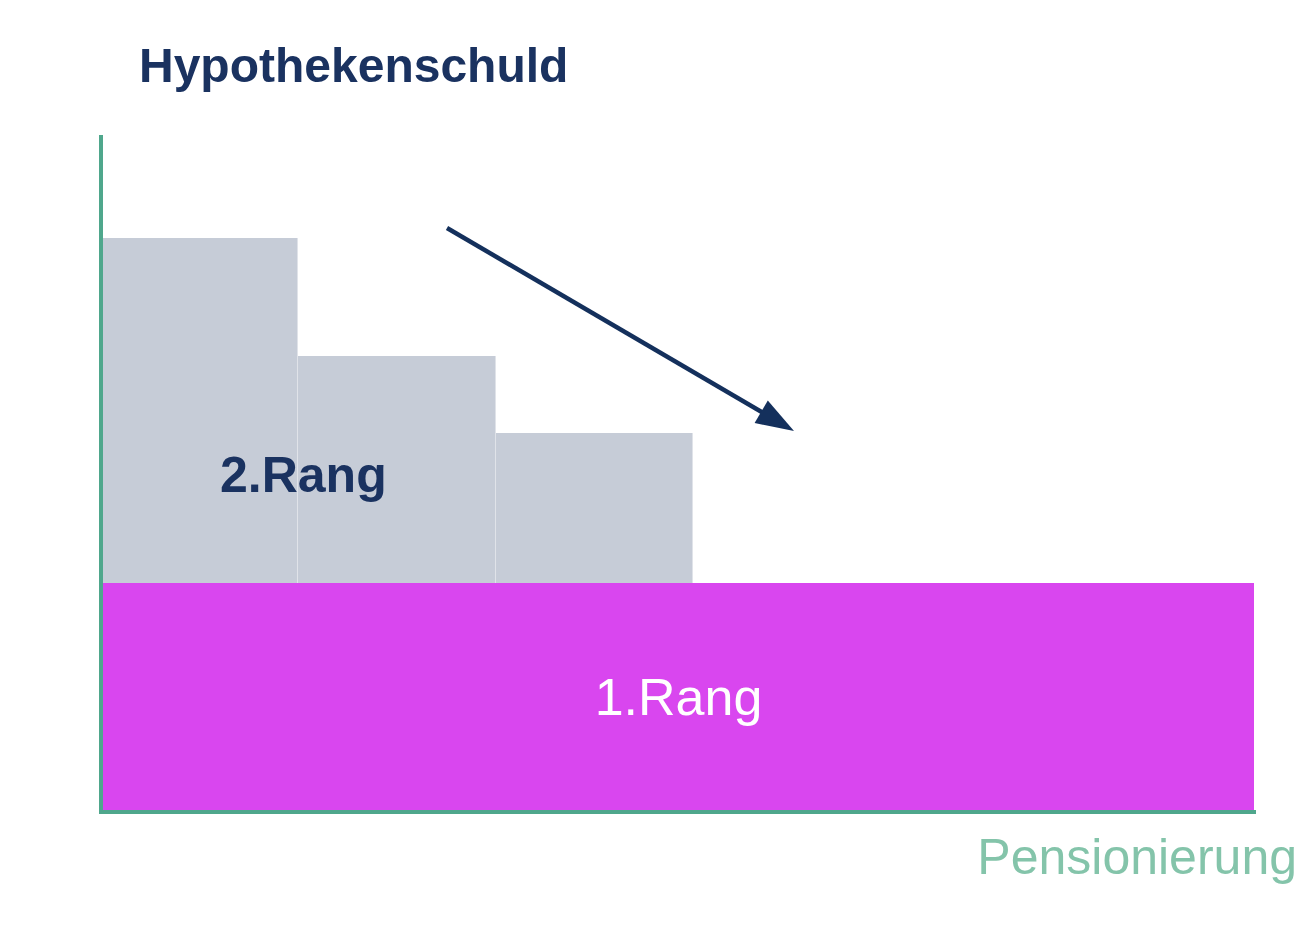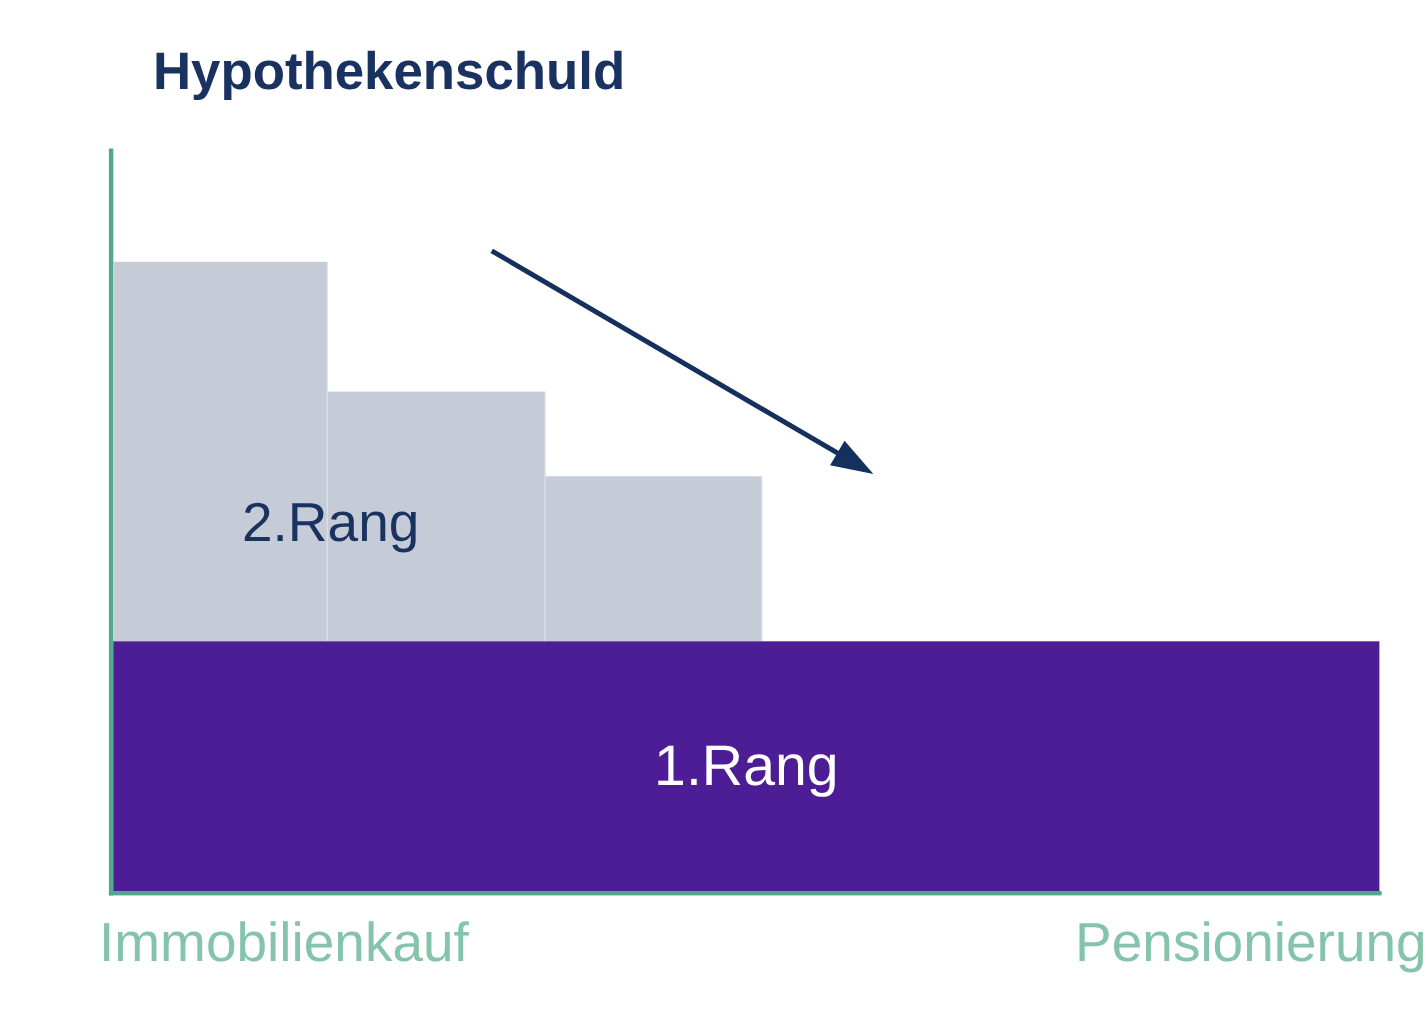--- a/index.html
+++ b/index.html
@@ -41,21 +41,21 @@
     justify-content: center;
   }
   .first-rank-label {
     font-size: 52px;
     font-weight: normal;
     color: #ffffff;
   }
   .second-rank-label {
     position: absolute;
     font-size: 50px;
-    font-weight: normal;
+    font-weight: bold;
     color: #1a3260;
     white-space: nowrap;
   }
   .arrow-svg {
     position: absolute;
     left: 0;
     top: 0;
     pointer-events: none;
   }
   .x-tick-label {
@@ -76,29 +76,28 @@
 
   <h1 class="chart-title">Hypothekenschuld</h1>
 
   <div id="plot-area">
     <div class="axis" id="y-axis" style="left: 55px; top: 135px; width: 4px; height: 679px; background: rgb(79, 167, 140);"></div>
     <div class="axis" id="x-axis" style="left: 55px; top: 810px; width: 1157px; height: 4px; background: rgb(79, 167, 140);"></div>
 
   <div class="step-rect" style="left: 59px; top: 238px; width: 195px; height: 345px; background: rgb(198, 204, 215);"></div>
       <div class="step-rect" style="left: 254px; top: 356px; width: 198px; height: 227px; background: rgb(198, 204, 215);"></div>
       <div class="step-rect" style="left: 452px; top: 433px; width: 197px; height: 150px; background: rgb(198, 204, 215);"></div>
-      <div class="first-rank-bar" style="left: 59px; top: 583px; width: 1151px; height: 227px; background: #4c1d95;">
+      <div class="first-rank-bar" style="left: 59px; top: 583px; width: 1151px; height: 227px; background: #d946ef;">
         <span class="first-rank-label" style="color: rgb(255, 255, 255);">1.Rang</span>
       </div>
     </div>
 
   <span class="second-rank-label" style="left: 176px; top: 446px; color: rgb(26, 50, 96);">2.Rang</span>
 
   <svg class="arrow-svg" id="arrow-svg" width="1296" height="936">
       <line x1="403" y1="228" x2="723.760340546263" y2="415.6494211264881" stroke="#14305c" stroke-width="4.5"></line>
       <polygon points="750,431 710.6,423.0 723.8,400.6" fill="#14305c"></polygon>
     </svg>
 
-  <span class="x-tick-label start">Immobilienkauf</span>
 
   <span class="x-tick-label end">Pensionierung</span>
 
 </div>
 
 </body></html>

